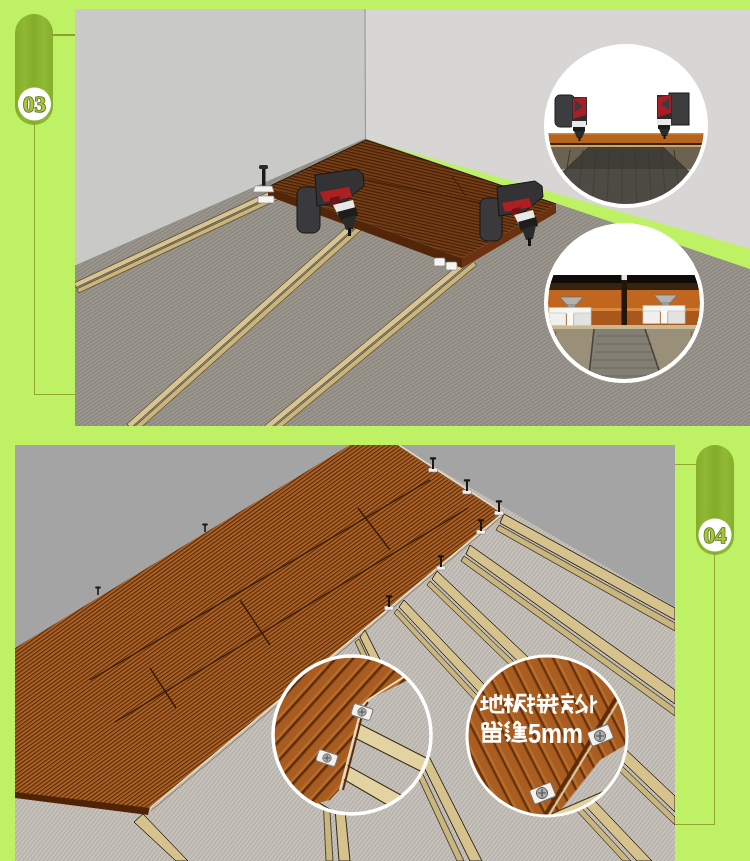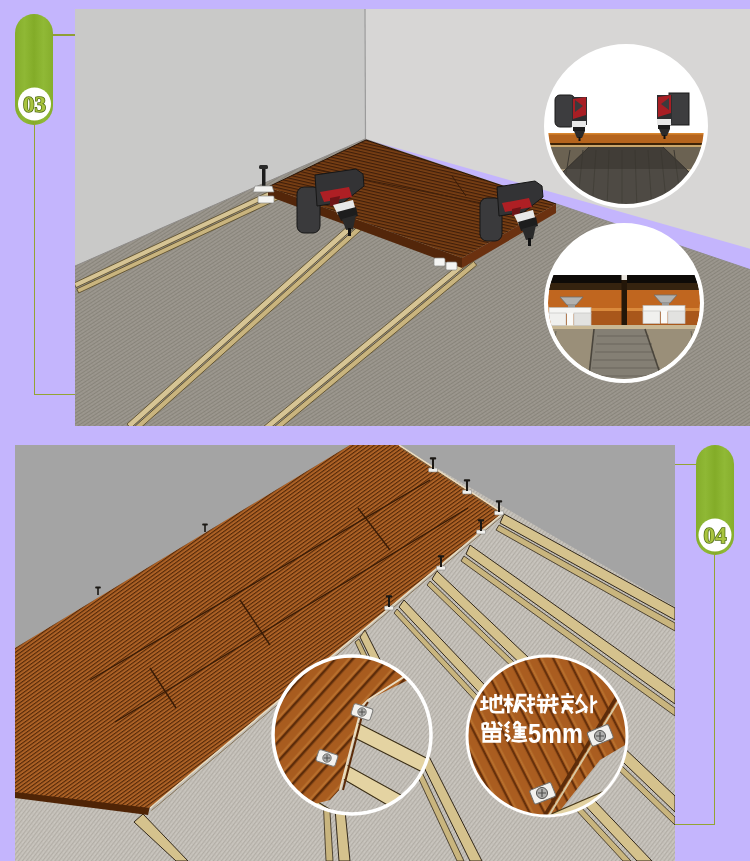--- a/index.html
+++ b/index.html
@@ -1,16 +1,16 @@
 <!DOCTYPE html>
 <html><head>
 <meta charset="utf-8">
 <style>
 html,body{margin:0;padding:0;background:#fff;}
-#page{position:relative;width:750px;height:861px;background:#c4b5fd;overflow:hidden;font-family:"Liberation Sans",sans-serif;}
+#page{position:relative;width:750px;height:861px;background:#bef264;overflow:hidden;font-family:"Liberation Sans",sans-serif;}
 .abs{position:absolute;}
 </style>
 </head>
 <body>
 <div id="page">
 
 <svg class="abs" style="left:0;top:0" width="90" height="140" viewBox="0 0 90 140">
   <defs>
     <linearGradient id="pillg" x1="0" y1="0" x2="1" y2="0">
       <stop offset="0" stop-color="#85ad2b"></stop>

